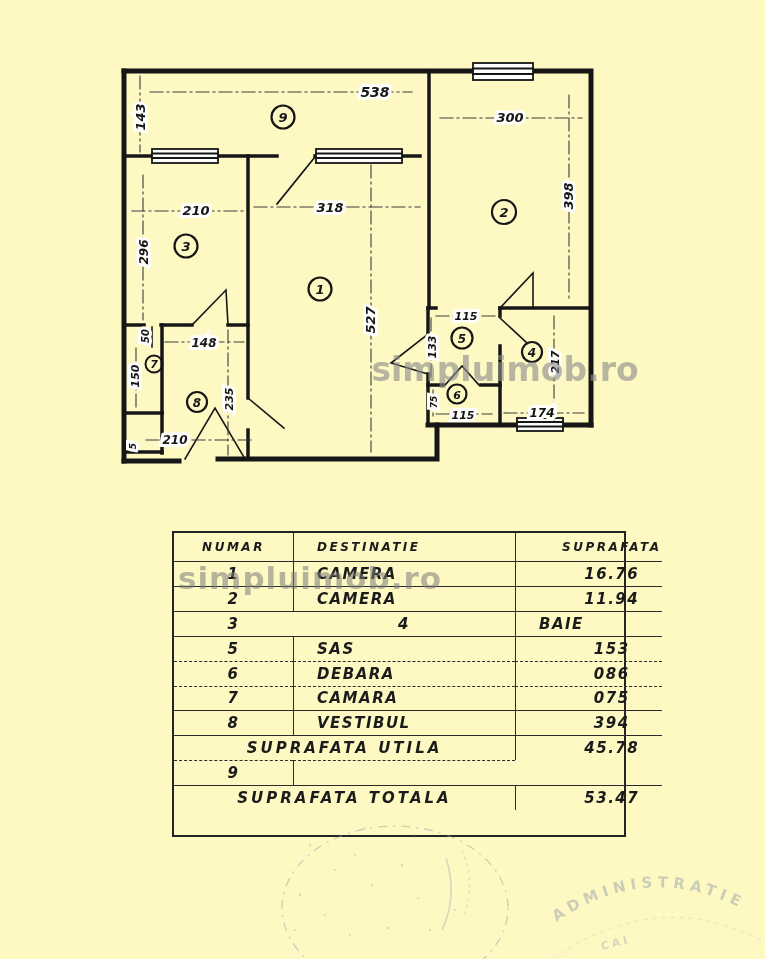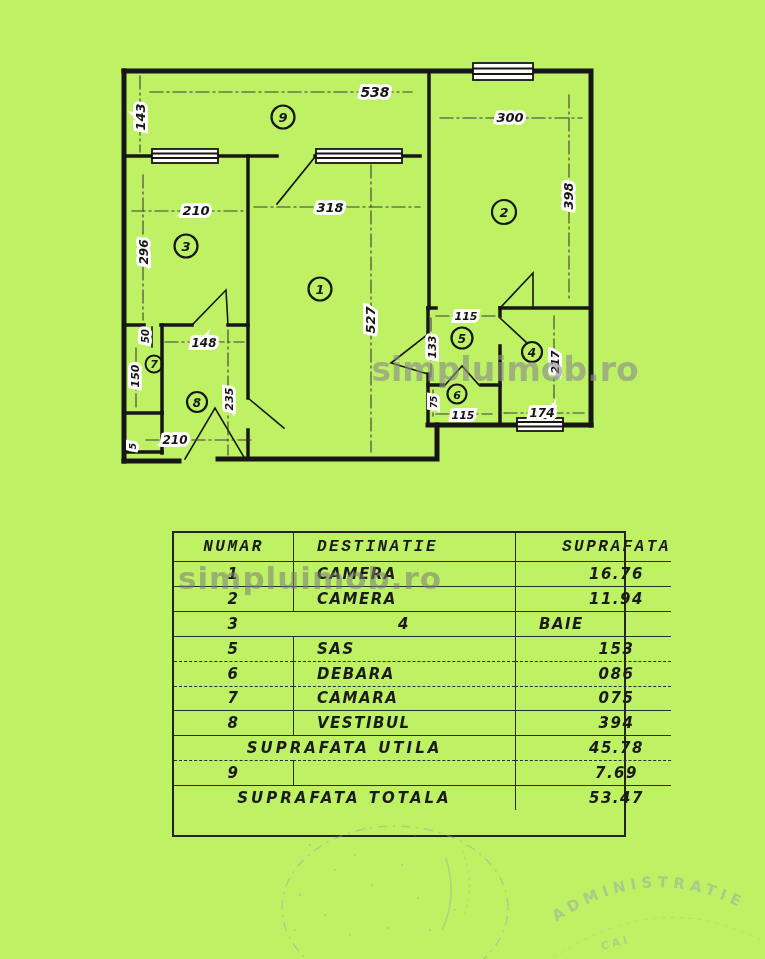--- a/index.html
+++ b/index.html
@@ -1,35 +1,35 @@
 <!DOCTYPE html>
 <html><head>
 <meta charset="utf-8">
 <style>
   html,body{margin:0;padding:0;background:#ffffff;}
-  .page{position:relative;width:765px;height:959px;background:#bef264;overflow:hidden;
+  .page{position:relative;width:765px;height:959px;background:#fef9c3;overflow:hidden;
         font-family:"DejaVu Sans",sans-serif;}
   svg{position:absolute;left:0;top:0;}
   
   .dim{font-family:"DejaVu Sans",sans-serif;font-style:italic;font-weight:600;
        fill:#161616;paint-order:stroke;stroke:#fdfdfc;stroke-width:6px;}
   .roomnum{font-family:"DejaVu Sans",sans-serif;font-style:italic;font-weight:700;fill:#161616;
        text-anchor:middle;}
   .wm-svg{font-family:"DejaVu Sans",sans-serif;font-weight:700;fill:#8c8c8c;opacity:.62;}
   
   .stable{position:absolute;left:172px;top:531px;width:454px;height:306px;
       border:2.4px solid #242424;box-sizing:border-box;display:grid;
       grid-template-columns:119px 222px 1fr;
       grid-template-rows:28px repeat(11,1fr);
       font-style:italic;color:#1b1b1b;}
   .c{display:flex;align-items:center;font-size:15px;font-weight:700;letter-spacing:1.5px;}
   .c.num{justify-content:center;}
   .c.dest{padding-left:23px;}
   .c.sup{justify-content:center;padding-left:46px;}
-  .c.head{font-size:16px;letter-spacing:2.5px;font-weight:700;font-family:Liberation Mono, monospace;}
+  .c.head{font-size:12px;letter-spacing:2.5px;font-weight:700;}
   .bt{border-top:1.6px solid #2b2b2b;}
   .bt-dash{border-top:1.6px dashed #2b2b2b;}
   .bl{border-left:1.6px solid #2b2b2b;}
   .span2{grid-column:1 / span 2;justify-content:center;letter-spacing:3px;}
   
   .wm-table{position:absolute;left:178px;top:560px;font-size:31px;font-weight:700;
       color:rgba(122,122,122,.55);letter-spacing:1px;z-index:5;pointer-events:none;}
   
   .stamp-text{font-family:"DejaVu Sans",sans-serif;font-weight:600;fill:#9aa3ad;}
 </style>
@@ -217,21 +217,20 @@
 
     <div class="c num bt">8</div>
     <div class="c dest bt bl">VESTIBUL</div>
     <div class="c sup bt bl">394</div>
 
     <div class="c span2 bt">SUPRAFATA UTILA</div>
     <div class="c sup bt bl">45.78</div>
 
     <div class="c num bt-dash">9</div>
     <div class="c dest bt-dash bl"></div>
-    <div class="c sup bt-dash bl">7.69</div>
 
     <div class="c span2 bt">SUPRAFATA TOTALA</div>
     <div class="c sup bt bl">53.47</div>
   </div>
 
   <div class="wm-table">simpluimob.ro</div>
 
   <svg width="765" height="159" viewBox="0 0 765 159" style="top:800px;">
     <defs>
       <path id="arcR" d="M 545,130 Q 650,50 762,120" fill="none"></path>

